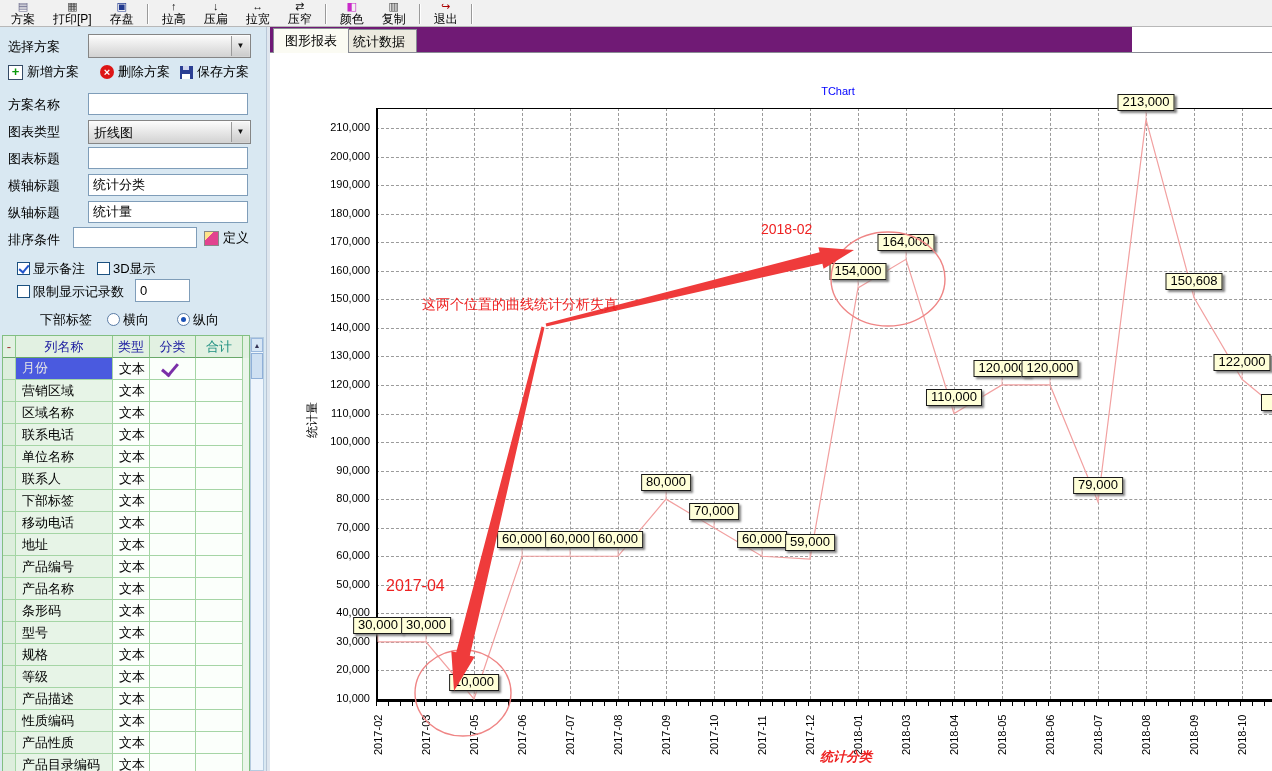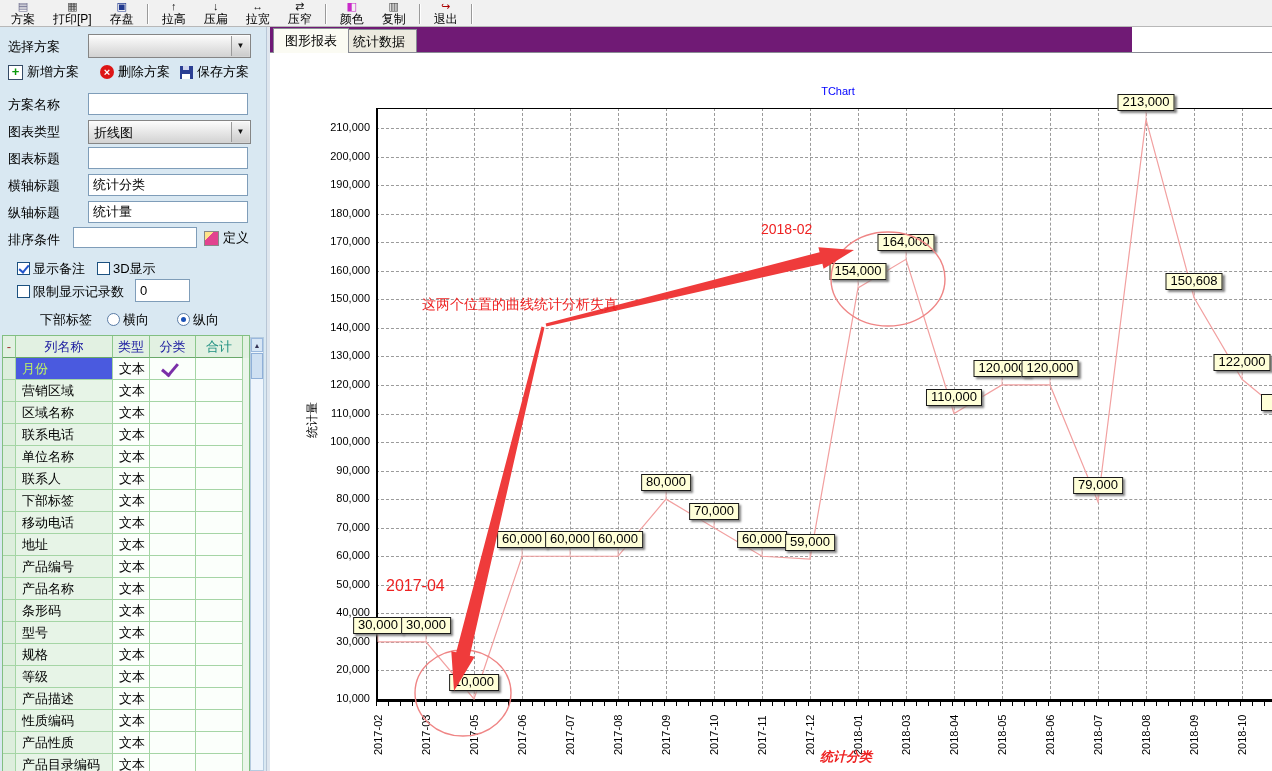--- a/index.html
+++ b/index.html
@@ -44,21 +44,21 @@
   .gh{border-right:1px solid #8cc88c;border-bottom:1px solid #6aa86a;box-sizing:border-box;
       text-align:center;line-height:21px;color:#1a1aa0;}
   .grow{display:flex;height:22px;font-size:13px;}
   .gc{border-right:1px solid #a5d5a5;border-bottom:1px solid #a5d5a5;box-sizing:border-box;
       line-height:21px;overflow:hidden;white-space:nowrap;}
   .c0{width:13px;background:#ddeedd;}
   .c1{width:97px;background:#e7f4e7;padding-left:6px;}
   .c2{width:37px;background:#fbfffb;padding-left:6px;}
   .c3{width:46px;background:#fbfffb;}
   .c4{width:47px;background:#fbfffb;}
-  .selcell{background:#4a5adf !important;color:#bef264;}
+  .selcell{background:#4a5adf !important;color:#e5e5e5;font-family:Liberation Mono, monospace;}
   .bigcheck{display:block;width:7px;height:13px;border:solid #7a2fa8;border-width:0 3px 3px 0;
             transform:rotate(40deg);margin:2px 0 0 15px;}
   
   #vscroll{position:absolute;left:250px;top:310px;width:14px;height:434px;background:#eef5fc;border:1px solid #b5cbe0;box-sizing:border-box;}
   .sbtn{position:absolute;left:0;width:12px;height:14px;background:#d7e6f5;border:1px solid #9ab8dd;
         font-size:7px;text-align:center;line-height:13px;color:#335;box-sizing:border-box;cursor:pointer;}
   #sthumb{position:absolute;left:0;top:15px;width:12px;height:26px;background:#cfe0f2;border:1px solid #90b0d8;box-sizing:border-box;cursor:pointer;}
   
   #divider{position:absolute;left:266px;top:27px;width:4px;height:744px;background:#dfe6ee;border-left:1px solid #b8c6d6;}
   #main{position:absolute;left:270px;top:27px;width:862px;height:744px;background:#701a75;}

